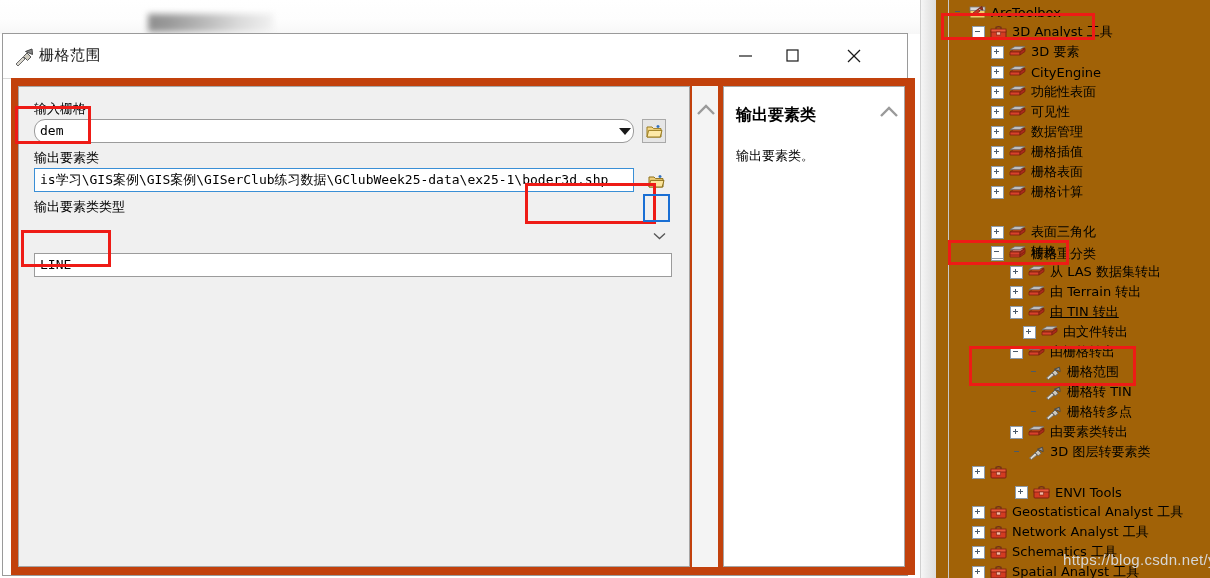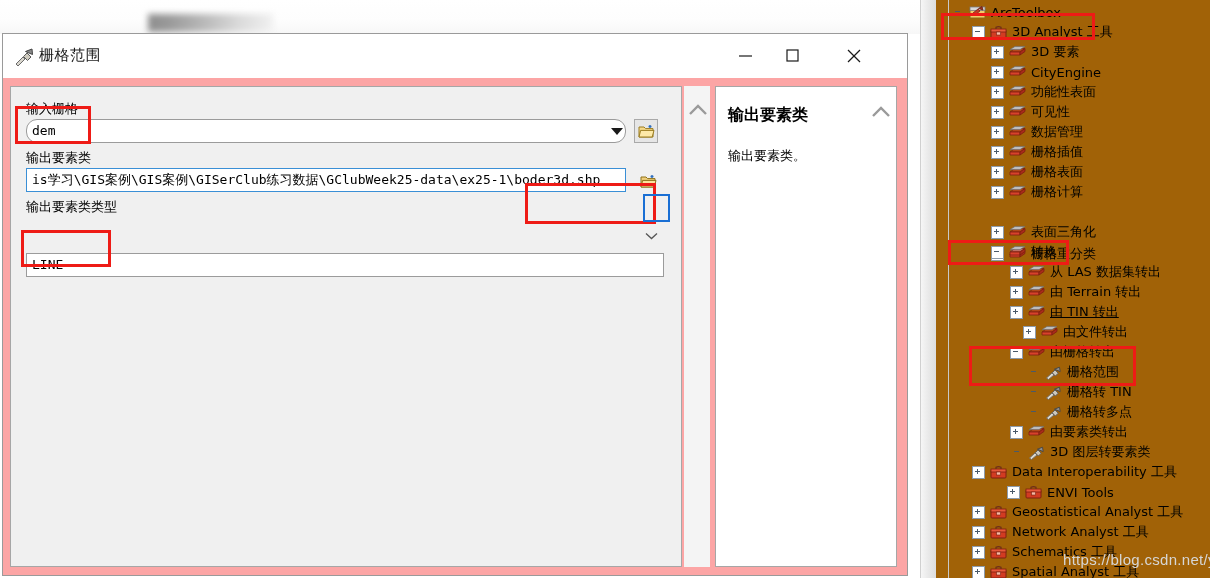--- a/index.html
+++ b/index.html
@@ -63,23 +63,23 @@
     border: none;
     cursor: default;
   }
   .win-min { right: 139px; }
   .win-max { right: 92px; }
   .win-close { right: 30px; }
 
   
   .dlg-body {
     position: absolute;
-    left: 0; top: 44px;
+    left: 8px; top: 44px;
     width: 904px; height: 497px;
-    background: #fca5a5;
+    background: #c2410c;
   }
   .params-pane {
     position: absolute;
     left: 7px; top: 8px;
     width: 672px; height: 481px;
     background: #f0f0f0;
     border: 1px solid #a6a6a6;
     box-sizing: border-box;
   }
   .collapse-col {
@@ -601,23 +601,22 @@
         <div class="tnode" style="top: 462px; left: 23px;">
           <span class="expander plus"></span>
           <span class="tnode-icon">
             <svg width="17" height="15" viewBox="0 0 17 15">
               <rect x="1" y="5" width="15" height="8" rx="1" fill="#d23b22" stroke="#7d2010" stroke-width="1"></rect>
               <rect x="1" y="4" width="15" height="3" fill="#e8573a" stroke="#7d2010" stroke-width="0.8"></rect>
               <path d="M6 4 L6 2.2 Q8.5 1 11 2.2 L11 4" fill="none" stroke="#6d2d1a" stroke-width="1.2"></path>
               <rect x="6.5" y="7" width="4" height="3" fill="#f6b9a6" stroke="#7d2010" stroke-width="0.6"></rect>
             </svg>
           </span>
-          <span class="tnode-label">Data Interoperability 工具</span>
-        </div>
-        <div class="tnode" style="top: 482px; left: 22px; padding-left: 36px;">
+        </div>
+        <div class="tnode" style="top: 482px; left: 30px; padding-left: 36px;">
           <span class="expander plus"></span>
           <span class="tnode-icon">
             <svg width="17" height="15" viewBox="0 0 17 15">
               <rect x="1" y="5" width="15" height="8" rx="1" fill="#d23b22" stroke="#7d2010" stroke-width="1"></rect>
               <rect x="1" y="4" width="15" height="3" fill="#e8573a" stroke="#7d2010" stroke-width="0.8"></rect>
               <path d="M6 4 L6 2.2 Q8.5 1 11 2.2 L11 4" fill="none" stroke="#6d2d1a" stroke-width="1.2"></path>
               <rect x="6.5" y="7" width="4" height="3" fill="#f6b9a6" stroke="#7d2010" stroke-width="0.6"></rect>
             </svg>
           </span>
           <span class="tnode-label">ENVI Tools</span>

